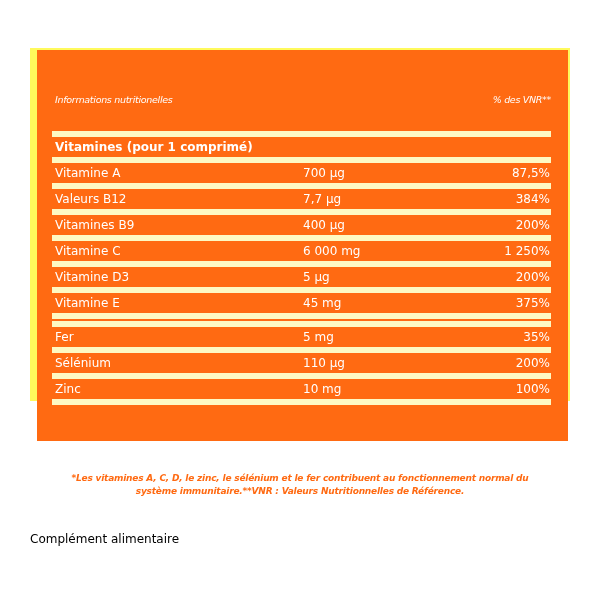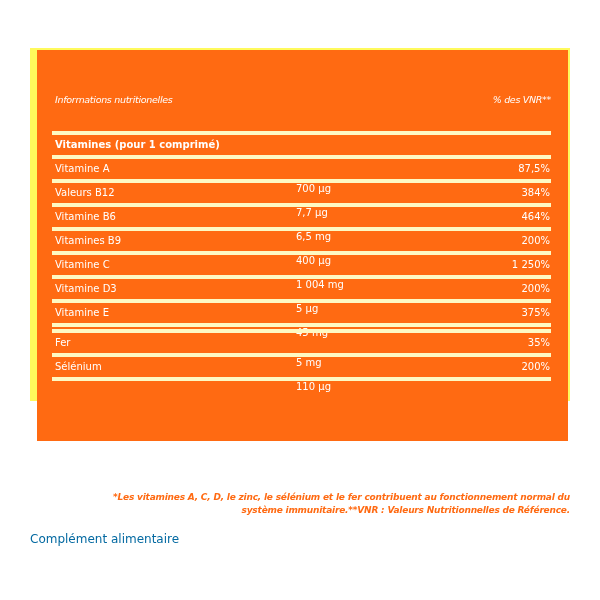--- a/index.html
+++ b/index.html
@@ -4,29 +4,29 @@
   <style>
     html, body { margin:0; padding:0; background:#ffffff; }
     body { width:600px; height:600px; position:relative; overflow:hidden; font-family:"DejaVu Sans", sans-serif; }
     .yellow-panel { position:absolute; left:30px; top:48px; width:540px; height:353px; background:#FFFA5C; }
     .orange-panel { position:absolute; left:37px; top:50px; width:531px; height:391px; background:#FF6A12; }
     .table { position:absolute; left:15px; top:0; width:499px; }
     .head-row { position:absolute; top:44px; left:3px; right:0; height:16px; color:#fff; font-style:italic; font-size:9.5px; letter-spacing:-0.3px; }
     .head-row .left { position:absolute; left:0; }
     .head-row .right { position:absolute; right:0; }
     .rows { position:absolute; top:81px; left:0; width:499px; }
-    .row { position:relative; height:20px; border-top:4px solid #fef9c3; color:#fff; font-size:10px; line-height:20px; }
+    .row { position:relative; height:20px; border-top:6px solid #fef9c3; color:#fff; font-size:12px; line-height:20px; }
     .row .name { position:absolute; left:3px; }
-    .row .amount { position:absolute; left:244px;margin-top:20px; }
+    .row .amount { position:absolute; left:251px; }
     .row .vnr { position:absolute; right:1px;margin-left:33px; }
     .row.section .name { font-weight:bold; }
     .row.double { height:2px; }
     .row.last { height:0; }
-    .footnote { position:absolute; left:0; width:540px; top:443px; text-align:right; color:#FF6A12; font-style:italic; font-weight:bold; font-size:9px; line-height:13px; letter-spacing:-0.2px; }
-    .product-type { position:absolute; left:0; top:484px; color:#0369a1; font-size:12px; }
+    .footnote { position:absolute; left:0; width:540px; top:424px; text-align:center; color:#FF6A12; font-style:italic; font-weight:bold; font-size:9px; line-height:13px; letter-spacing:-0.2px; }
+    .product-type { position:absolute; left:0; top:484px; color:#000000; font-size:12px; }
   </style>
 </head>
 <body>
 
 <div class="yellow-panel">
   <div class="orange-panel" style="left:7px; top:2px;">
     <div class="table">
       <div class="head-row">
         <span class="left">Informations nutritionelles</span>
         <span class="right">% des VNR**</span>
@@ -39,32 +39,27 @@
           <span class="name">Vitamine A</span>
           <span class="amount">700 µg</span>
           <span class="vnr">87,5%</span>
         </div>
         <div class="row">
           <span class="name">Valeurs B12</span>
           <span class="amount">7,7 µg</span>
           <span class="vnr">384%</span>
         </div>
         <div class="row">
-          <span class="name">Vitamine B6</span>
-          <span class="amount">6,5 mg</span>
-          <span class="vnr">464%</span>
-        </div>
-        <div class="row">
           <span class="name">Vitamines B9</span>
           <span class="amount">400 µg</span>
           <span class="vnr">200%</span>
         </div>
         <div class="row">
           <span class="name">Vitamine C</span>
-          <span class="amount">1 004 mg</span>
+          <span class="amount">6 000 mg</span>
           <span class="vnr">1 250%</span>
         </div>
         <div class="row">
           <span class="name">Vitamine D3</span>
           <span class="amount">5 µg</span>
           <span class="vnr">200%</span>
         </div>
         <div class="row">
           <span class="name">Vitamine E</span>
           <span class="amount">45 mg</span>
@@ -74,20 +69,25 @@
         <div class="row">
           <span class="name">Fer</span>
           <span class="amount">5 mg</span>
           <span class="vnr">35%</span>
         </div>
         <div class="row">
           <span class="name">Sélénium</span>
           <span class="amount">110 µg</span>
           <span class="vnr">200%</span>
         </div>
+        <div class="row">
+          <span class="name">Zinc</span>
+          <span class="amount">10 mg</span>
+          <span class="vnr">100%</span>
+        </div>
         <div class="row last"></div>
       </div>
     </div>
   </div>
   <div class="footnote">
     <div>*Les vitamines A, C, D, le zinc, le sélénium et le fer contribuent au fonctionnement normal du</div>
     <div>système immunitaire.**VNR : Valeurs Nutritionnelles de Référence.</div>
   </div>
   <div class="product-type">Complément alimentaire</div>
 </div>

